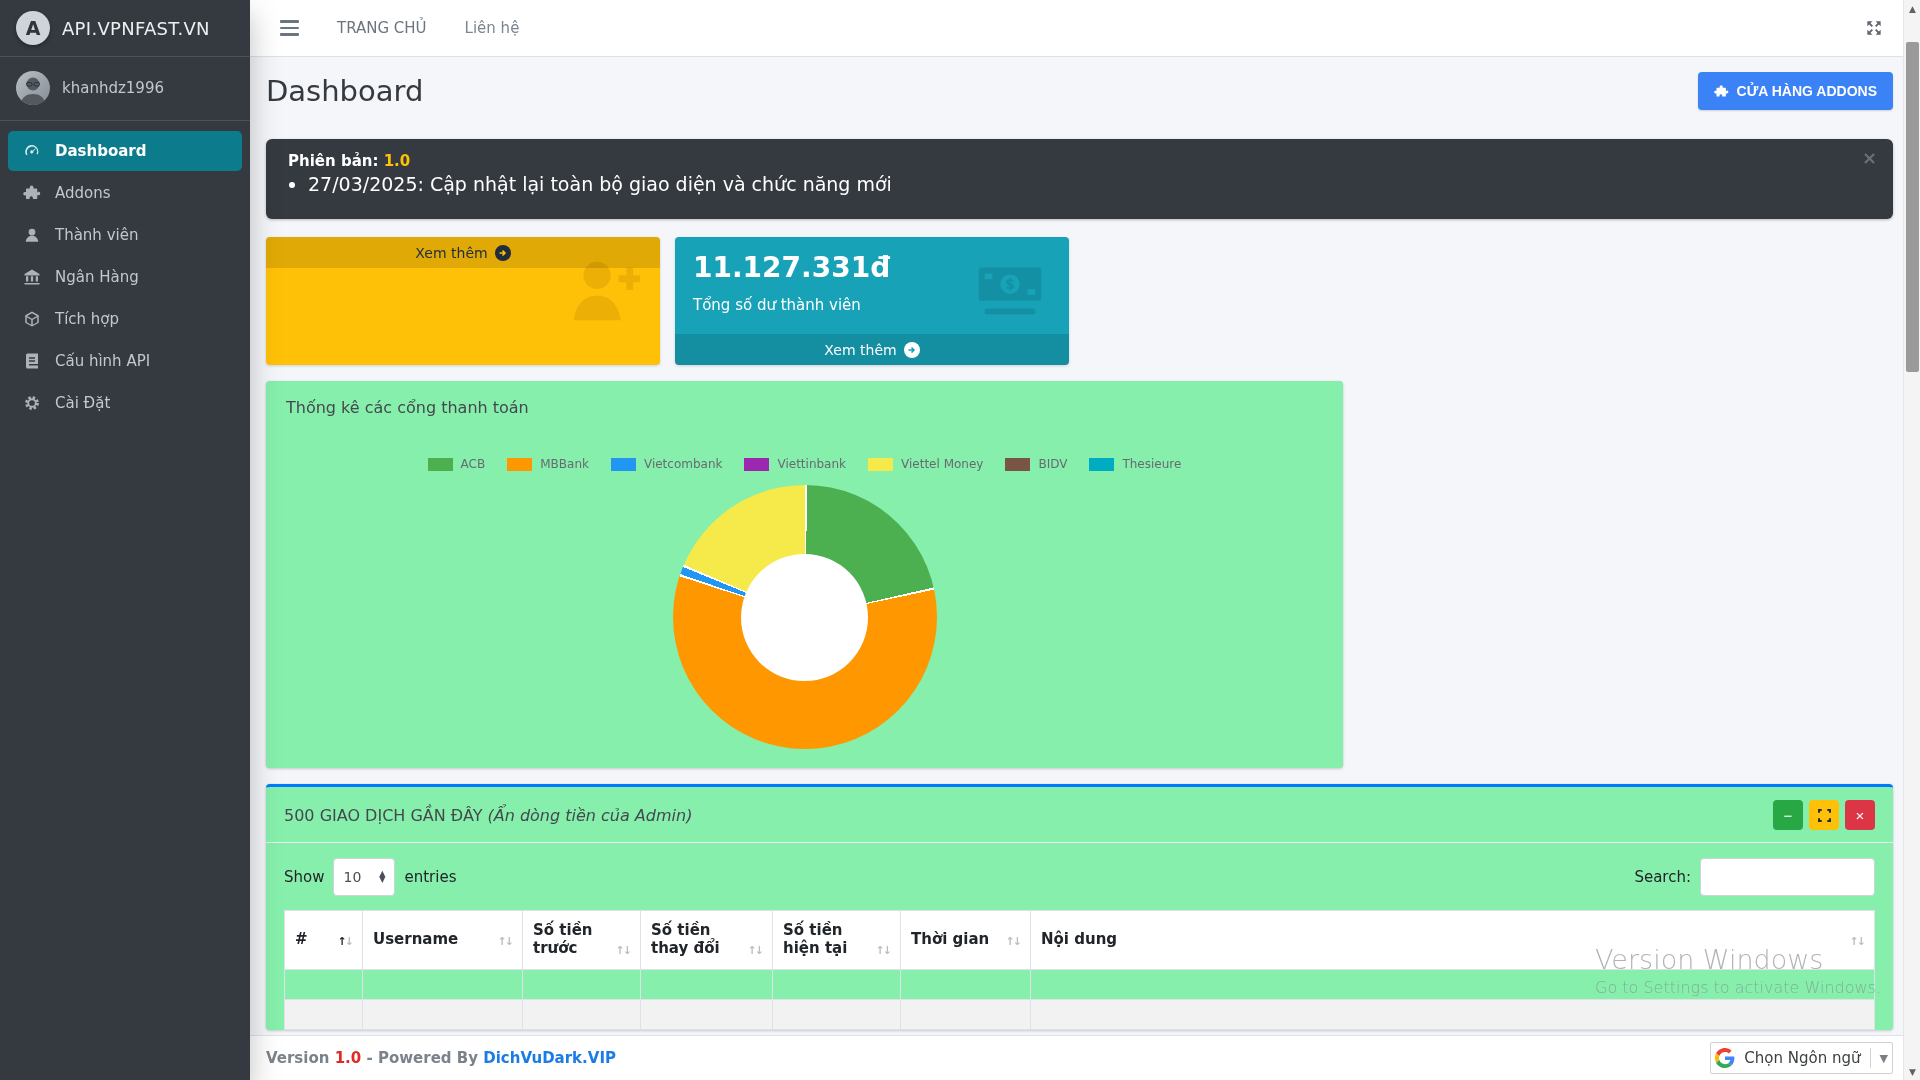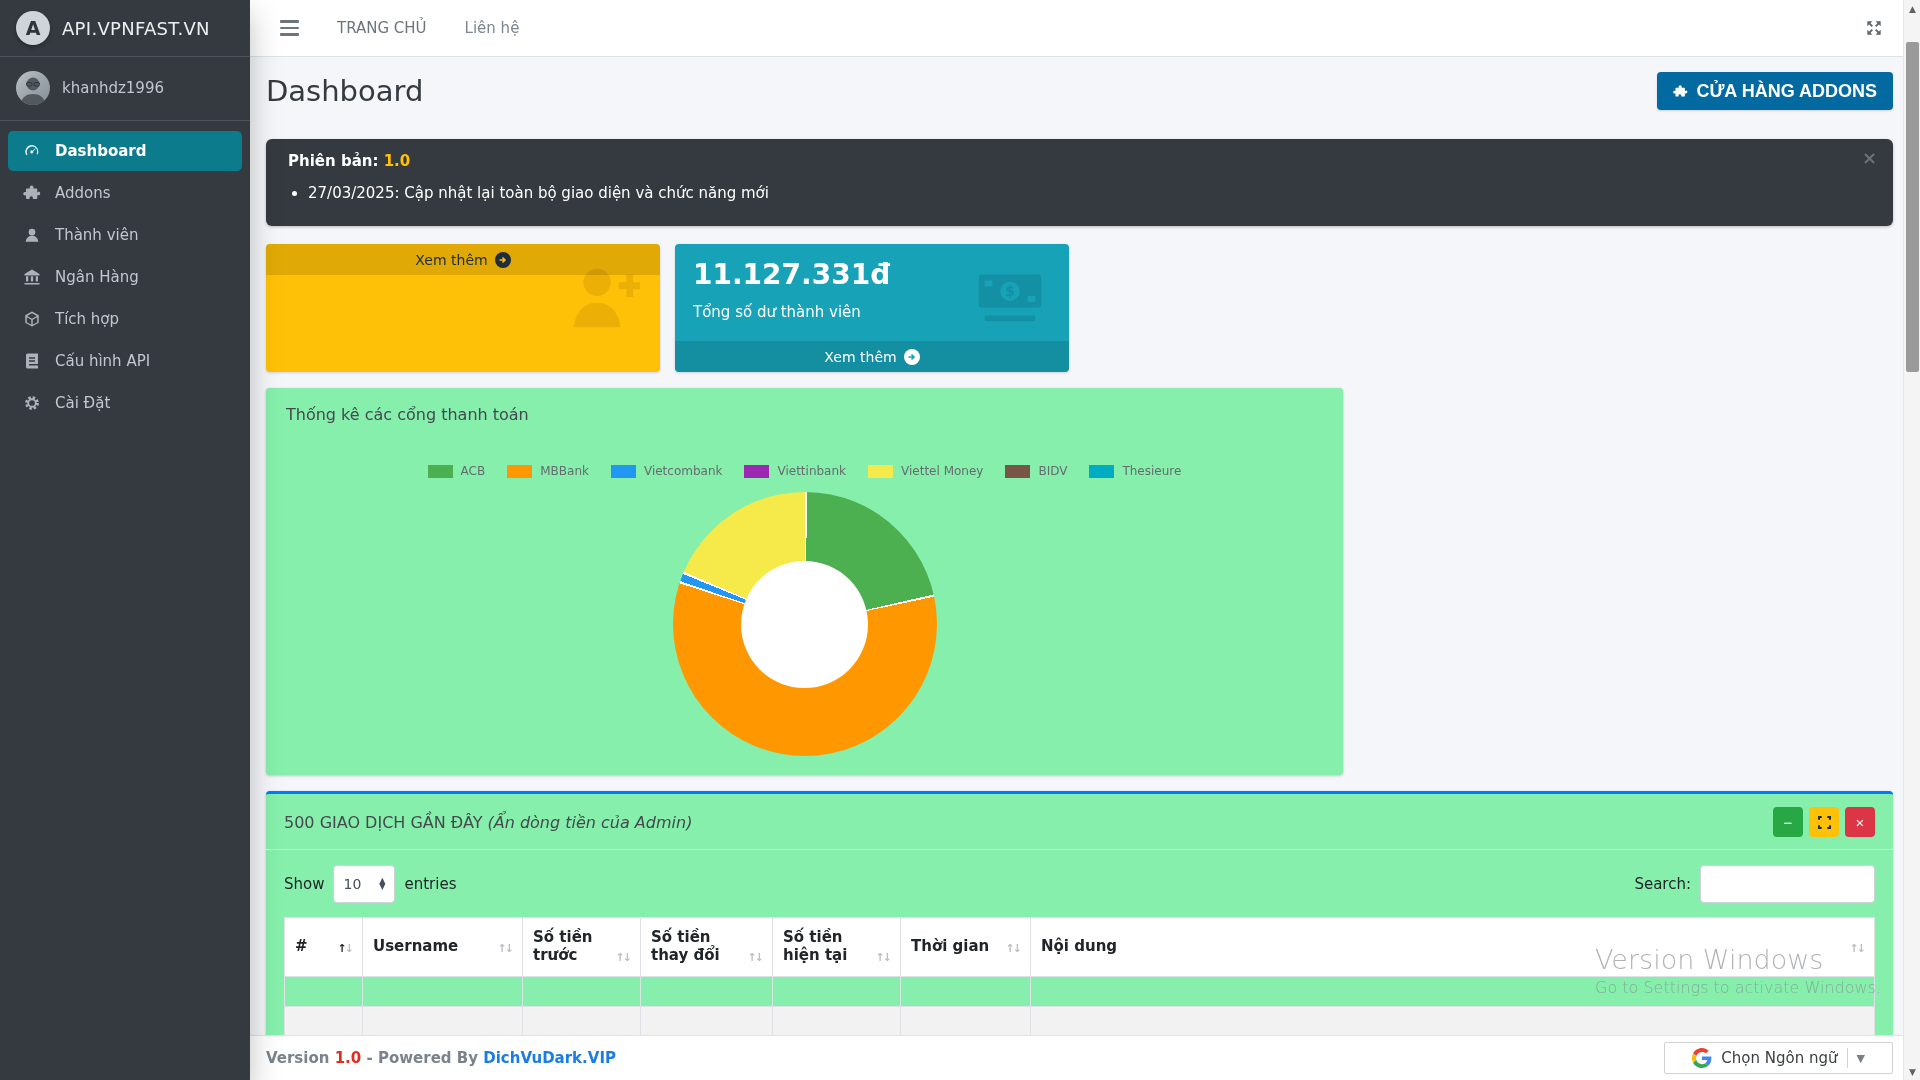--- a/index.html
+++ b/index.html
@@ -28,27 +28,27 @@
   .hamburger span { width:19px; height:2.5px; background:#6c757d; border-radius:1px; }
   .nav-link { color:#6c757d; font-size:15px; cursor:pointer; }
   .nav-link.secondary { color:#7b8690; }
   .navbar-spacer { flex:1; }
   .expand-icon { color:#5f666d; cursor:pointer; display:flex; }
   .expand-icon svg { width:20px; height:20px; fill:currentColor; }
   
   .content { padding:15px 27px 0 16px; }
   .content-header { display:flex; align-items:center; justify-content:space-between; margin-bottom:29px; }
   .page-title { font-size:29px; font-weight:500; color:#343a40; }
-  .btn-addons { background:#0369a1; color:#fff; border:none; border-radius:4px; height:38px; padding:0 16px; font-size:18px; font-weight:700; display:flex; align-items:center; gap:8px; cursor:pointer; box-shadow:0 1px 2px rgba(0,0,0,.15); }
+  .btn-addons { background:#3b82f6; color:#fff; border:none; border-radius:4px; height:38px; padding:0 16px; font-size:14px; font-weight:700; display:flex; align-items:center; gap:8px; cursor:pointer; box-shadow:0 1px 2px rgba(0,0,0,.15); }
   .btn-addons svg { width:15px; height:15px; fill:#fff; }
   
   .callout { background:#343a40; border-radius:6px; color:#fff; padding:13px 22px 24px; margin-bottom:18px; position:relative; box-shadow:0 1px 3px rgba(0,0,0,.25); }
   .callout-title { font-weight:700; font-size:15px; }
   .callout-title .ver { color:#ffc107; font-weight:700; }
-  .callout ul { margin:14px 0 0 20px; font-size:15px; }
+  .callout ul { margin:3px 0 0 20px; font-size:19px; }
   .callout-close { position:absolute; top:8px; right:16px; color:#6b7177; font-size:18px; font-weight:700; cursor:pointer; }
   
   .boxes-row { display:flex; gap:15px; margin-bottom:16px; }
   .small-box { width:394px; border-radius:4px; overflow:hidden; position:relative; box-shadow:0 1px 3px rgba(0,0,0,.15); }
   .small-box .inner { padding:14px 18px 20px; position:relative; z-index:2; }
   .small-box .num { font-size:28px; font-weight:700; margin-bottom:12px; }
   .small-box .lbl { font-size:15px; }
   .small-box .ghost-icon { position:absolute; right:20px; top:16px; z-index:1; opacity:.35; }
   .small-box .box-footer { display:flex; align-items:center; justify-content:center; gap:7px; height:31px; font-size:14px; cursor:pointer; position:relative; z-index:2; }
   .box-warning { background:#ffc107; color:#1f2d3d; }
@@ -98,21 +98,21 @@
   .data-table th:nth-child(2){ width:160px; }
   .data-table th:nth-child(3){ width:118px; }
   .data-table th:nth-child(4){ width:132px; }
   .data-table th:nth-child(5){ width:128px; }
   .data-table th:nth-child(6){ width:130px; }
   
   .main-footer { position:absolute; left:250px; right:17px; bottom:0; height:45px; background:#fff; border-top:1px solid #dee2e6; z-index:15; display:flex; align-items:center; justify-content:space-between; padding:0 10px 0 16px; }
   .footer-text { font-weight:700; color:#7a838b; font-size:15px; }
   .footer-text .ver-red { color:#e02b20; }
   .footer-text a { color:#1b7ce5; text-decoration:none; }
-  .translate-widget { display:flex; align-items:center; gap:9px; border:1px solid #d2d2d2; border-radius:2px; background:#fff; padding:5px 27px; cursor:pointer; }
+  .translate-widget { display:flex; align-items:center; gap:9px; border:1px solid #d2d2d2; border-radius:2px; background:#fff; padding:5px 4px; cursor:pointer; }
   .translate-widget .g-logo { width:20px; height:20px; }
   .translate-widget .t-label { font-size:15px; color:#3c4043; }
   .translate-widget .t-sep { width:1px; height:20px; background:#d2d2d2; }
   .translate-widget .t-caret { color:#797f84; font-size:11px; }
   
   .watermark { position:absolute; left:1595px; top:944px; z-index:30; color:rgba(128,134,139,.62); pointer-events:none; }
   .watermark .w1 { font-size:27px; font-weight:300; }
   .watermark .w2 { font-size:16px; font-weight:300; margin-top:3px; }
   
   .scrollbar { position:absolute; right:0; top:0; bottom:0; width:17px; background:#f4f4f4; z-index:40; border-left:1px solid #e6e6e6; }

